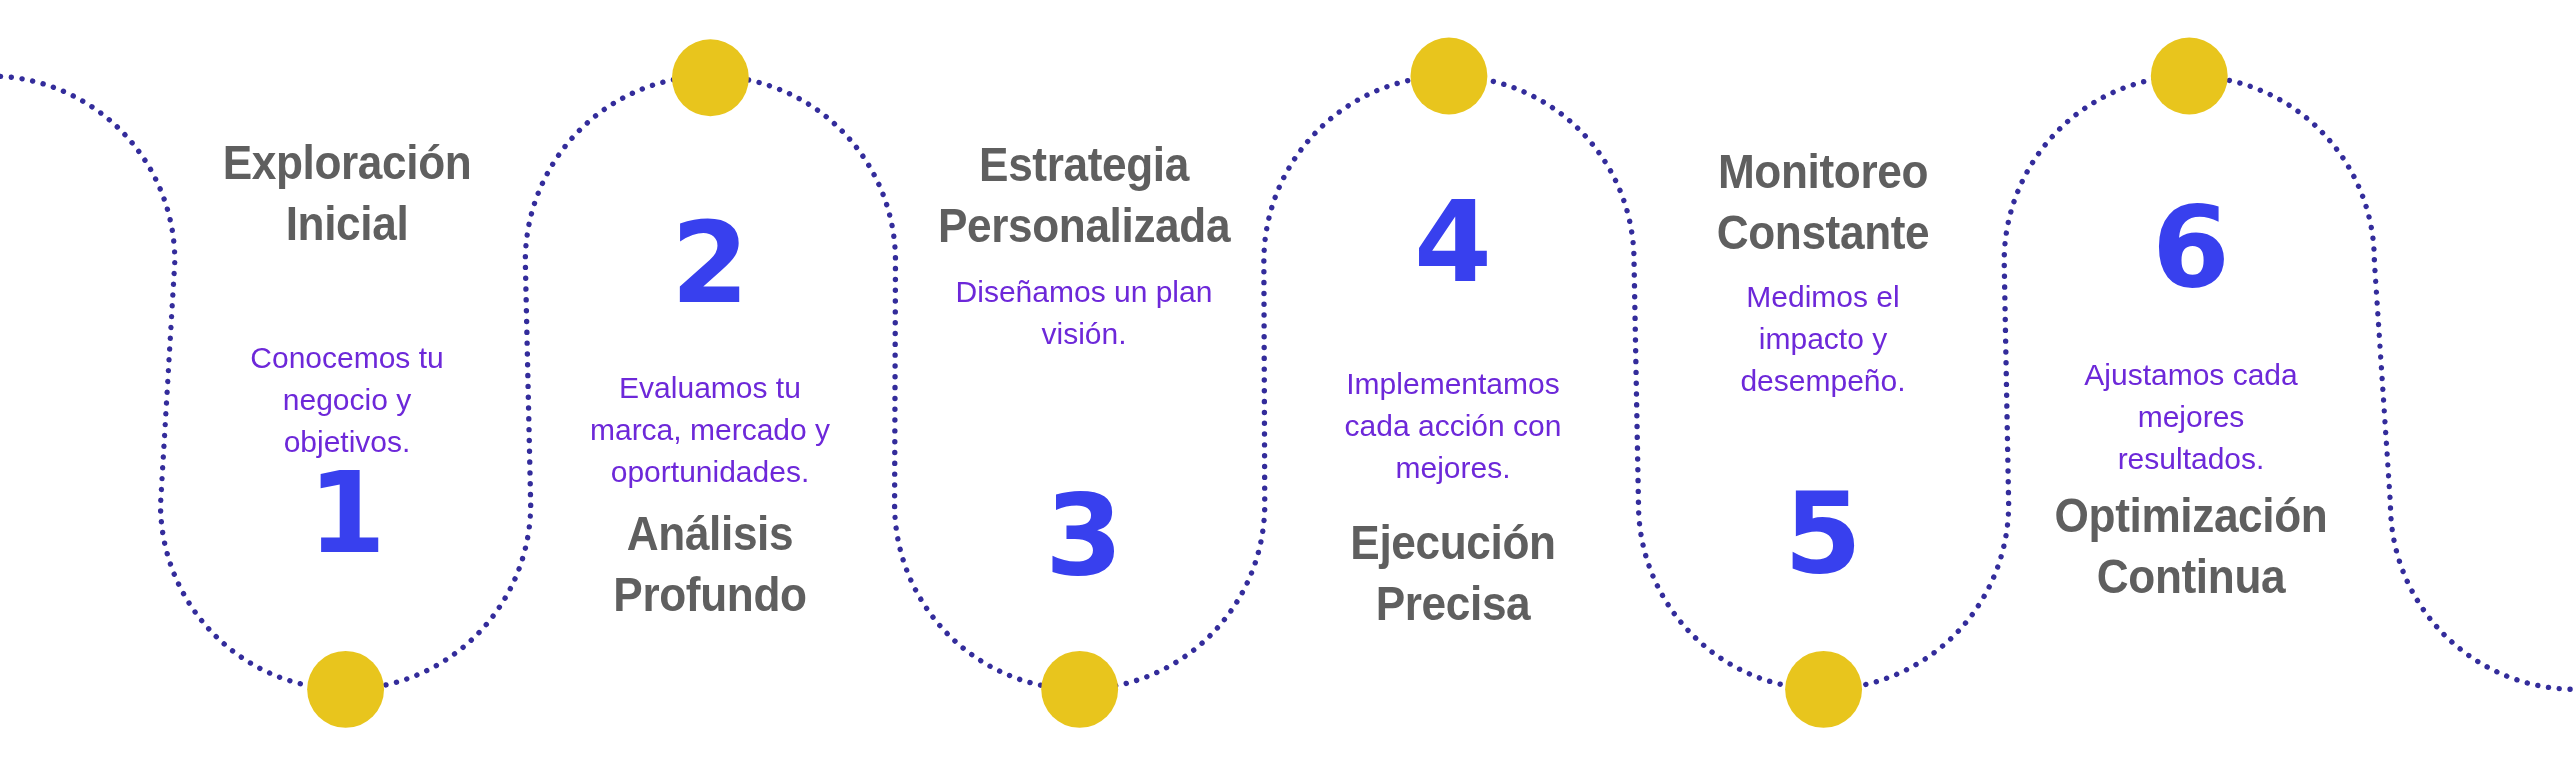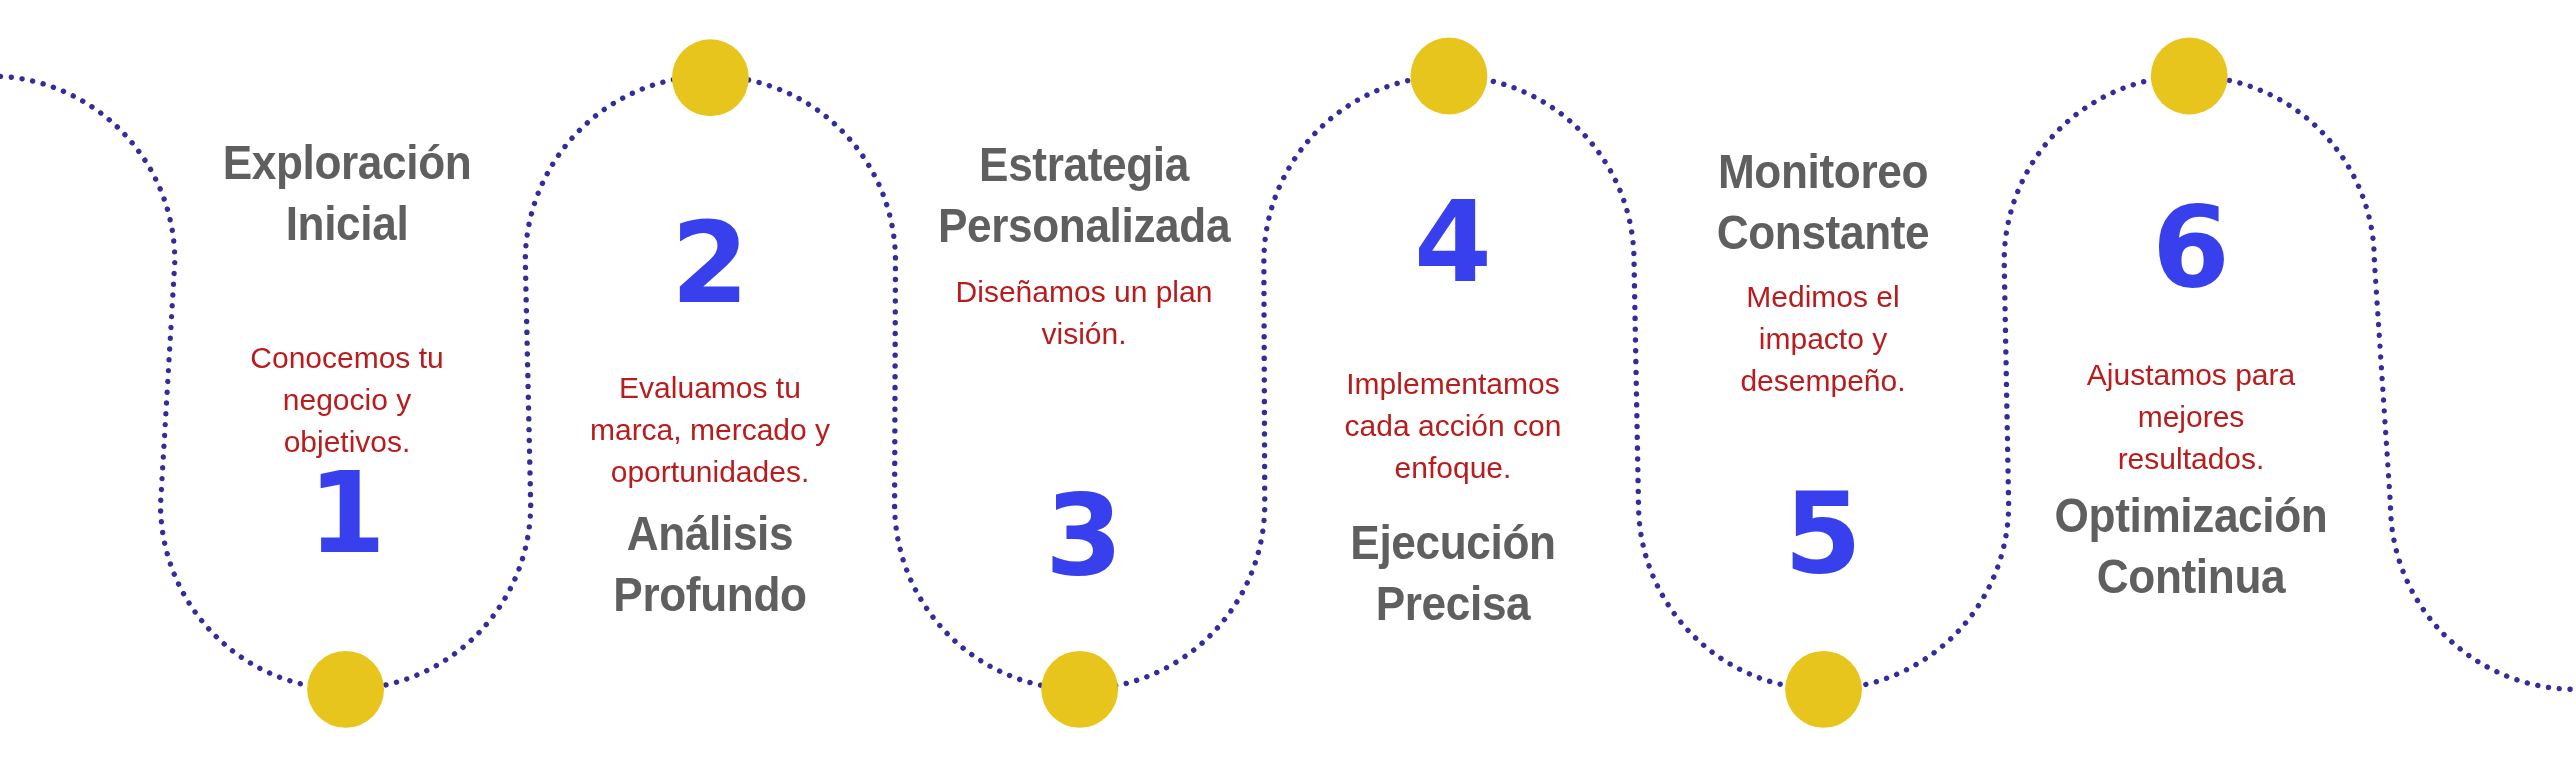--- a/index.html
+++ b/index.html
@@ -23,21 +23,21 @@
     letter-spacing:-0.4px;
     transform:scaleX(0.92);
     transform-origin:50% 50%;
   }
   .desc{position:absolute;left:0;width:100%;text-align:center;}
   .desc-line{
     white-space:nowrap;
     font-weight:400;
     font-size:30px;
     line-height:42px;
-    color:#b91c1c;
+    color:#6d28d9;
   }
   .num{
     position:absolute;left:0;width:100%;
     text-align:center;
     font-family:"DejaVu Sans", sans-serif;
     font-weight:700;
     font-size:112px;
     line-height:112px;
     color:#3840EE;
   }
@@ -115,21 +115,21 @@
       <div class="desc-line">visión.</div>
     </div>
     <div class="num" style="top:479px;">3</div>
   </div>
 
   <div class="step" style="left:1292px;">
     <div class="num" style="top:186px;">4</div>
     <div class="desc" style="top:363px;">
       <div class="desc-line">Implementamos</div>
       <div class="desc-line">cada acción con</div>
-      <div class="desc-line">enfoque.</div>
+      <div class="desc-line">mejores.</div>
     </div>
     <div class="title" style="top:512px;">
       <div class="title-line">Ejecución</div>
       <div class="title-line">Precisa</div>
     </div>
   </div>
 
   <div class="step" style="left:1662px;">
     <div class="title" style="top:133px;margin-top:8px;">
       <div class="title-line">Monitoreo</div>
@@ -139,21 +139,21 @@
       <div class="desc-line">Medimos el</div>
       <div class="desc-line">impacto y</div>
       <div class="desc-line">desempeño.</div>
     </div>
     <div class="num" style="top:477px;">5</div>
   </div>
 
   <div class="step" style="left:2030px;">
     <div class="num" style="top:191px;">6</div>
     <div class="desc" style="top:354px;">
-      <div class="desc-line">Ajustamos para</div>
+      <div class="desc-line">Ajustamos cada</div>
       <div class="desc-line">mejores</div>
       <div class="desc-line">resultados.</div>
     </div>
     <div class="title" style="top:485px;">
       <div class="title-line">Optimización</div>
       <div class="title-line">Continua</div>
     </div>
   </div>
 
 </div>

